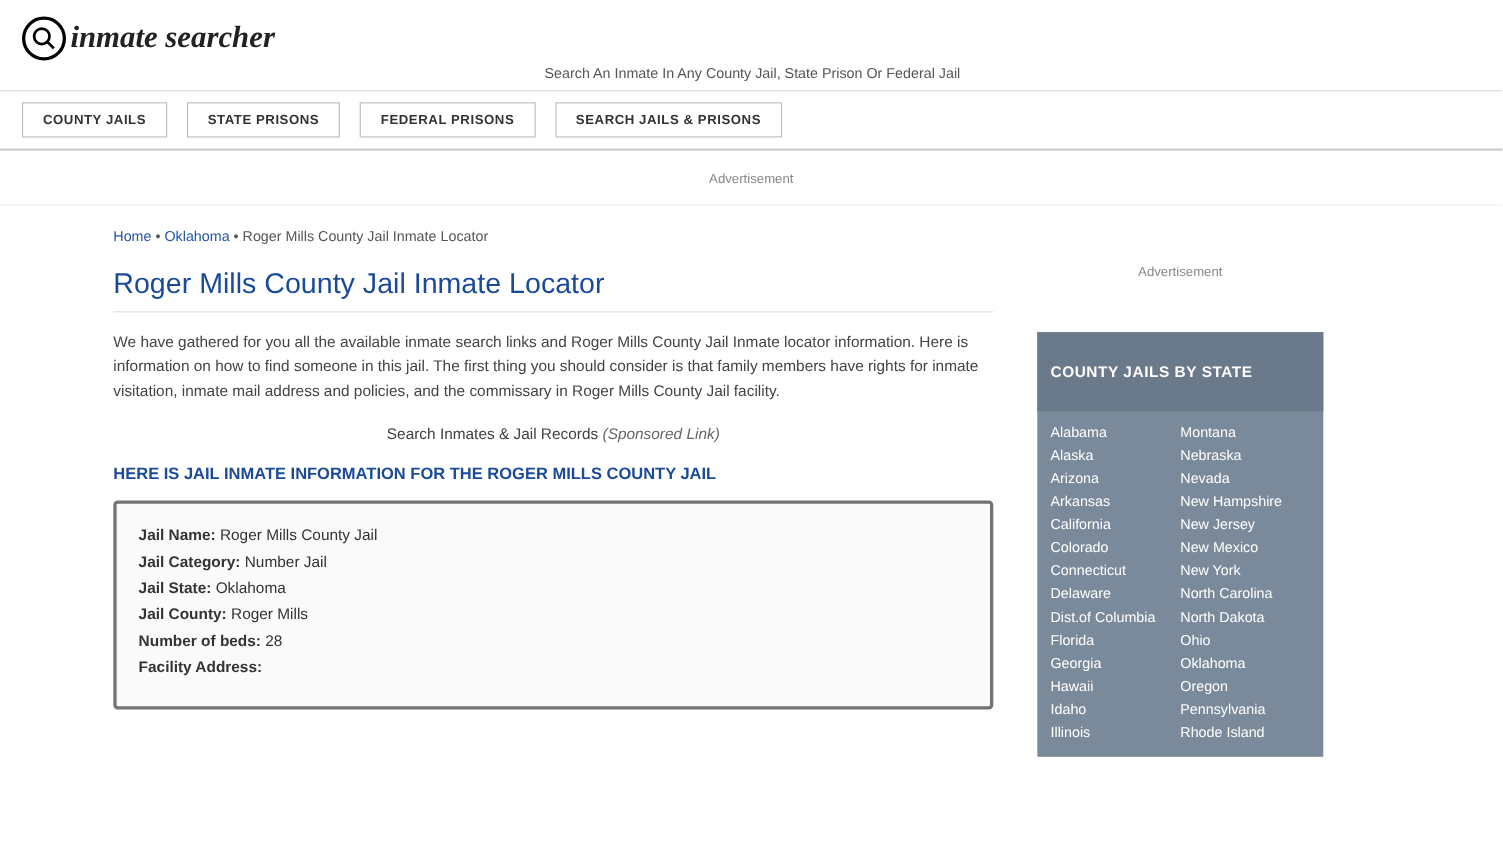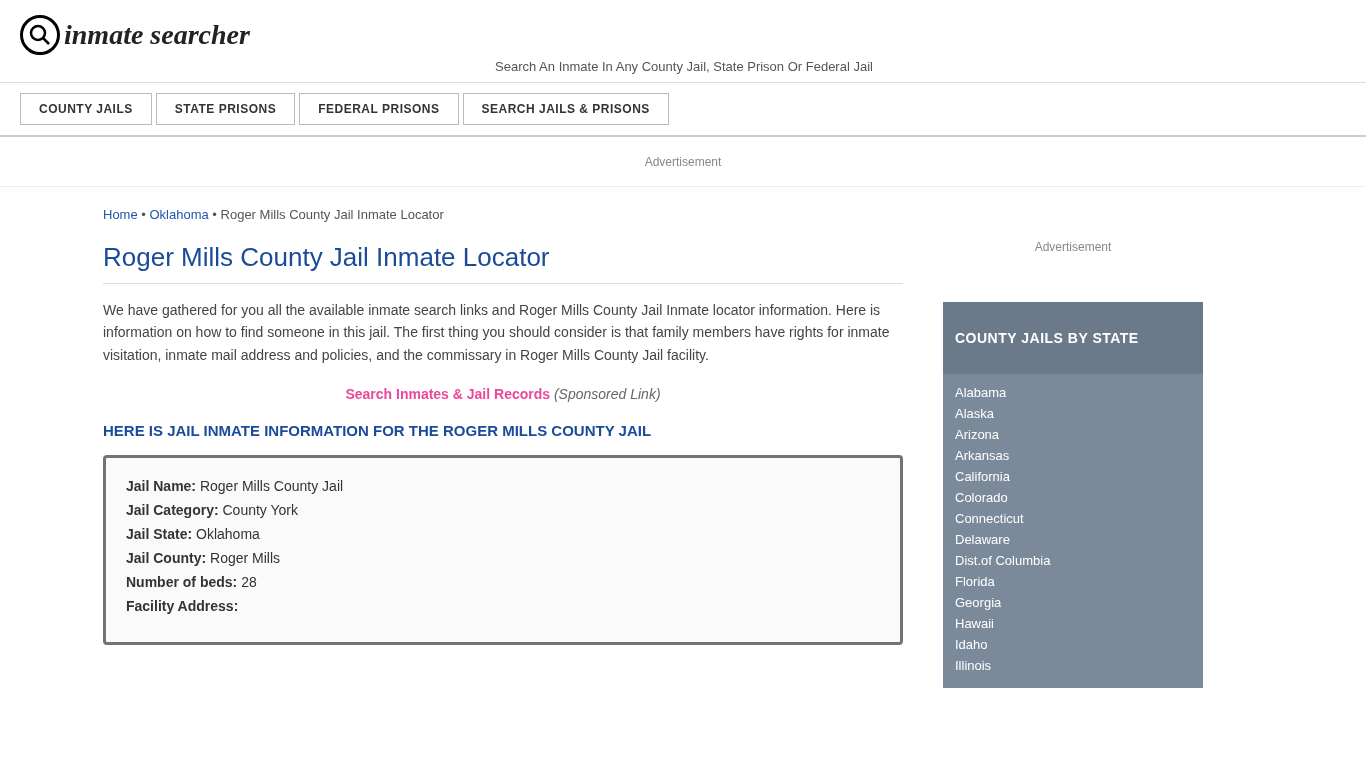--- a/index.html
+++ b/index.html
@@ -7,21 +7,21 @@
 
     
     #header { padding: 15px 20px 8px 20px; border-bottom: 1px solid #ddd; text-align: center; }
     #logo-area { display: flex; align-items: center; gap: 0; }
     #logo-icon { width: 40px; height: 40px; border: 3px solid #000; border-radius: 50%; display: flex; align-items: center; justify-content: center; font-size: 18px; font-weight: bold; background: #fff; margin-right: 4px; }
     #logo-text { font-size: 26px; font-weight: 900; font-style: italic; color: #222; font-family: Georgia, serif; }
     #logo-tagline { font-size: 13px; color: #555; margin-top: 4px; margin-left: 2px; }
 
     
     #nav { padding: 10px 20px; border-bottom: 2px solid #ccc; }
-    #nav-inner { display: flex; gap: 4px; }
+    #nav-inner { display: flex; gap: 18px; }
     .nav-btn {
       padding: 8px 18px;
       border: 1px solid #bbb;
       background: #fff;
       font-size: 12px;
       font-weight: bold;
       color: #333;
       cursor: pointer;
       letter-spacing: 0.5px;
       text-transform: uppercase;
@@ -41,21 +41,21 @@
     #breadcrumb a { color: #2255aa; text-decoration: none; }
 
     
     #page-title { font-size: 26px; color: #1a4a9a; font-weight: normal; margin-bottom: 15px; border-bottom: 1px solid #ddd; padding-bottom: 10px; }
 
     
     #description { font-size: 14px; color: #444; line-height: 1.6; margin-bottom: 20px; }
 
     
     #search-link { text-align: center; margin-bottom: 20px; font-size: 14px; }
-    #search-link a { color: #ec4899; font-weight: bold; text-decoration: none; text-align: center; }
+    #search-link a { color: #404040; font-weight: normal; text-decoration: none; text-align: center; }
     #search-link .sponsored { color: #666; font-style: italic; }
 
     
     #jail-info-header { color: #1a4a9a; font-size: 15px; font-weight: bold; text-transform: uppercase; margin-bottom: 16px; }
 
     
     #info-box { border: 3px solid #737373; border-radius: 4px; padding: 20px; background: #fafafa; }
     .info-row { margin-bottom: 8px; font-size: 14px; color: #333; }
     .info-label { font-weight: bold; }
     .info-value { font-weight: normal; }
@@ -124,21 +124,21 @@
 
     <div id="jail-info-header">HERE IS JAIL INMATE INFORMATION FOR THE ROGER MILLS COUNTY JAIL</div>
 
     <div id="info-box">
       <div class="info-row">
         <span class="info-label">Jail Name:</span>
         <span class="info-value"> </span><span class="info-value">Roger Mills County Jail</span>
       </div>
       <div class="info-row">
         <span class="info-label">Jail Category:</span>
-        <span class="info-value"> </span><span class="info-value">County York</span>
+        <span class="info-value"> </span><span class="info-value">Number Jail</span>
       </div>
       <div class="info-row">
         <span class="info-label">Jail State:</span>
         <span class="info-value"> </span><span class="info-value">Oklahoma</span>
       </div>
       <div class="info-row">
         <span class="info-label">Jail County:</span>
         <span class="info-value"> </span><span class="info-value">Roger Mills</span>
       </div>
       <div class="info-row">
@@ -171,18 +171,34 @@
             <a class="state-link" href="#">Connecticut</a>
             <a class="state-link" href="#">Delaware</a>
             <a class="state-link" href="#">Dist.of Columbia</a>
             <a class="state-link" href="#">Florida</a>
             <a class="state-link" href="#">Georgia</a>
             <a class="state-link" href="#">Hawaii</a>
             <a class="state-link" href="#">Idaho</a>
             <a class="state-link" href="#">Illinois</a>
           </div>
 
+        <div id="state-col-right">
+            <a class="state-link" href="#">Montana</a>
+            <a class="state-link" href="#">Nebraska</a>
+            <a class="state-link" href="#">Nevada</a>
+            <a class="state-link" href="#">New Hampshire</a>
+            <a class="state-link" href="#">New Jersey</a>
+            <a class="state-link" href="#">New Mexico</a>
+            <a class="state-link" href="#">New York</a>
+            <a class="state-link" href="#">North Carolina</a>
+            <a class="state-link" href="#">North Dakota</a>
+            <a class="state-link" href="#">Ohio</a>
+            <a class="state-link" href="#">Oklahoma</a>
+            <a class="state-link" href="#">Oregon</a>
+            <a class="state-link" href="#">Pennsylvania</a>
+            <a class="state-link" href="#">Rhode Island</a>
+          </div>
       </div>
     </div>
 
   </div>
 
 </div>
 
 </body></html>

